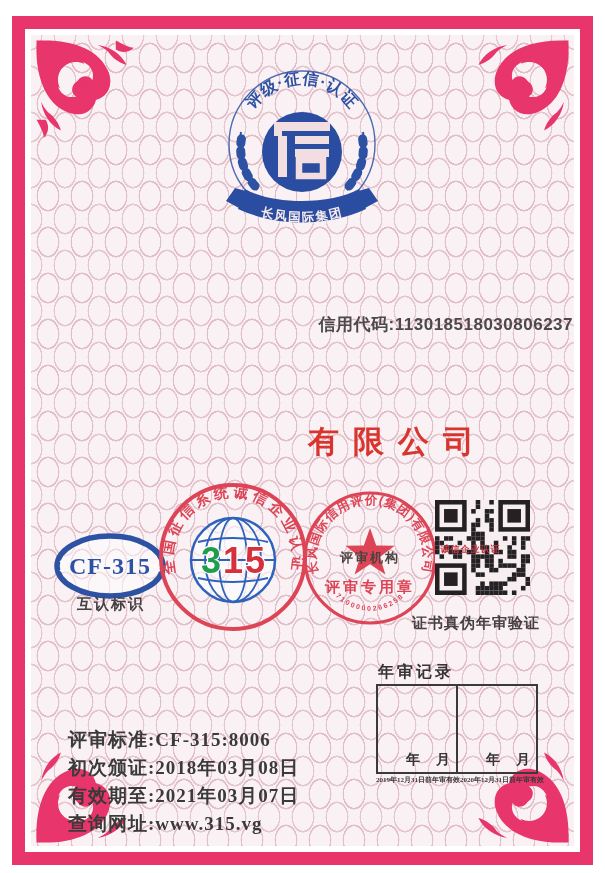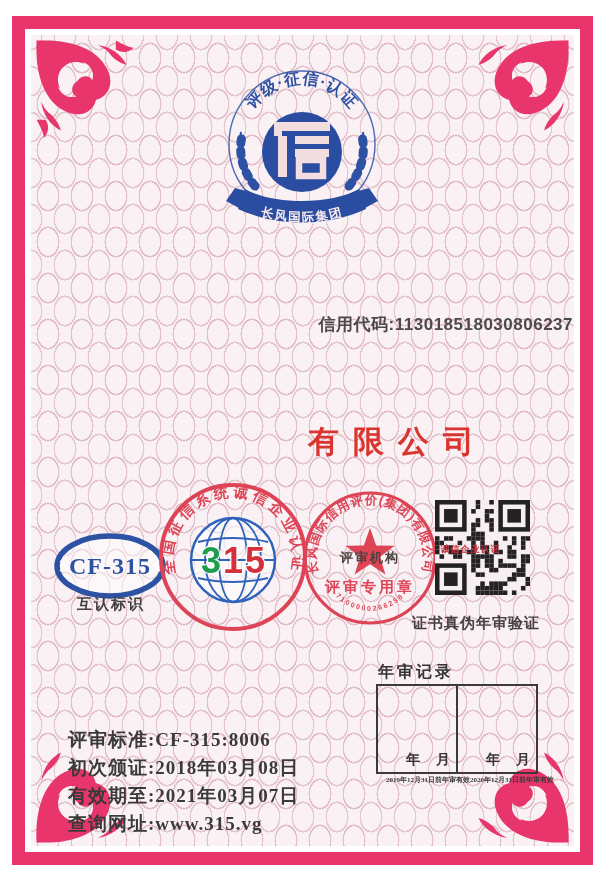--- a/index.html
+++ b/index.html
@@ -54,21 +54,21 @@
   .details .line { height:28px; line-height:28px; }
 
   .annual-title { position:absolute; left:378px; top:662px; font-family:"Liberation Serif","DejaVu Serif",serif;
                   font-size:16px; font-weight:bold; color:#353334; letter-spacing:3px; }
   .annual-boxes { position:absolute; left:376px; top:684px; width:162px; height:90px; display:flex; }
   .annual-box { flex:1; border:2px solid #3a3a3a; position:relative; }
   .annual-box + .annual-box { margin-left:-2px; }
   .annual-fields { position:absolute; right:6px; bottom:3px; display:flex; gap:16px;
                    font-family:"Liberation Serif","DejaVu Serif",serif; font-size:14px;
                    font-weight:bold; color:#353334; }
-  .annual-notes { position:absolute; left:376px; top:775px; width:162px; display:flex;margin-left:10px; }
+  .annual-notes { position:absolute; left:376px; top:775px; width:162px; display:flex; }
   .annual-note { flex:1; text-align:center; font-family:"Liberation Serif","DejaVu Serif",serif;
                  font-size:7px; font-weight:bold; color:#3a3a3a; white-space:nowrap; }
 </style>
 </head>
 <body>
 
 <div class="page">
 
   <div class="frame"></div>
   <div class="guilloche"></div>

